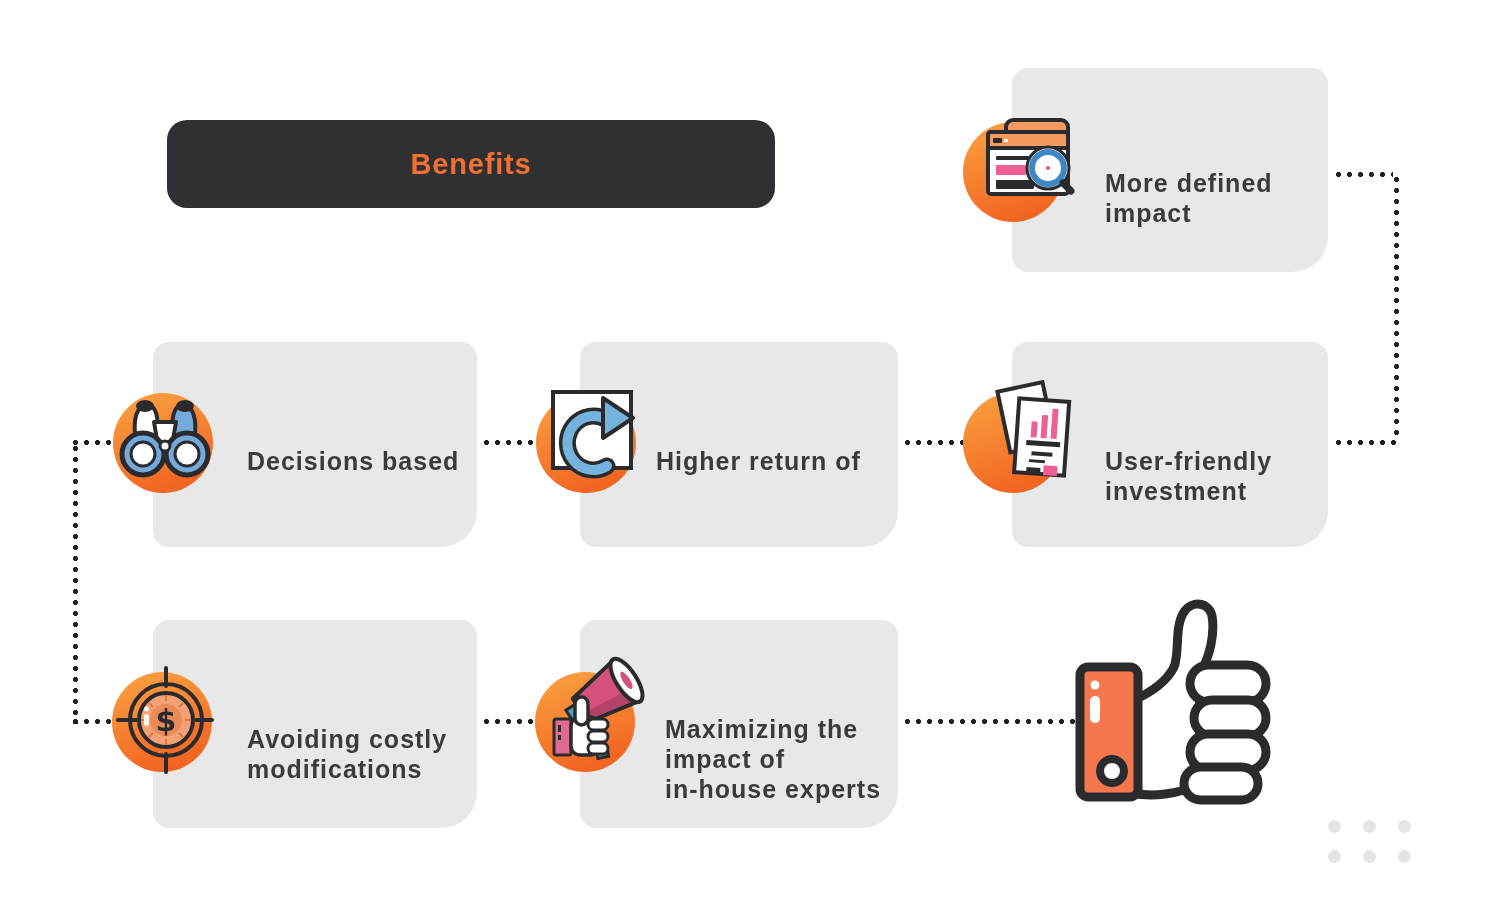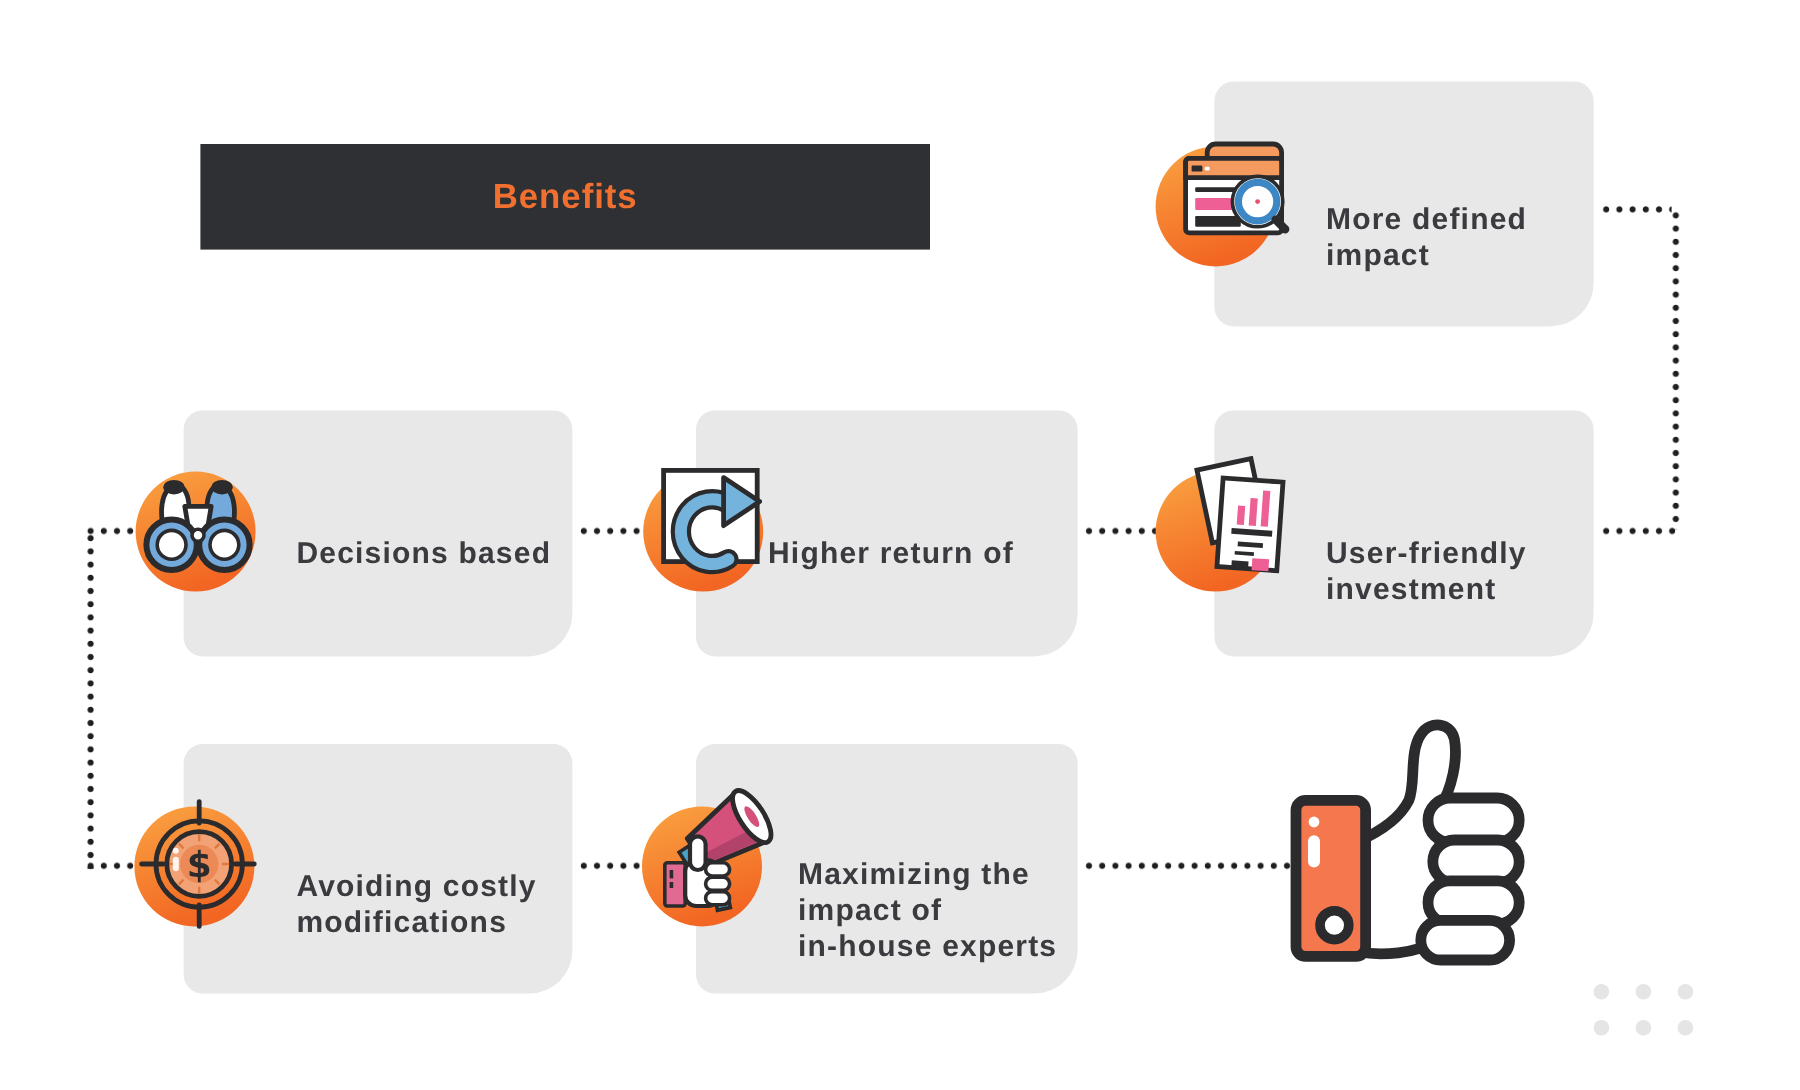--- a/index.html
+++ b/index.html
@@ -2,21 +2,21 @@
 <html><head>
 <meta charset="utf-8">
 <style>
   html,body{margin:0;padding:0;background:#ffffff;}
   .canvas{
     position:relative;width:1500px;height:908px;background:#ffffff;overflow:hidden;
     font-family:"Liberation Sans", sans-serif;
   }
   .title-box{
     position:absolute;left:167px;top:120px;width:608px;height:88px;
-    background:#2f3034;border-radius:0;
+    background:#2f3034;border-radius:20px;
     display:flex;align-items:center;justify-content:center;
     font-size:29px;font-weight:bold;letter-spacing:.8px;color:#ffffff;
   }
   .title-box .hl{color:#f1702f;}
   .card{
     position:absolute;background:#e8e8e8;
     border-radius:16px 16px 36px 16px;
   }
   .label{
     position:absolute;font-size:25px;font-weight:bold;color:#3b3b3f;
@@ -194,21 +194,21 @@
     <rect x="18" y="99" width="10" height="27" rx="5" fill="#ffffff"></rect>
   </svg>
 
   <div class="label" style="left:1105px;top:136px">
     <div>More defined</div>
     <div>impact</div>
   </div>
   <div class="label" style="left:247px;top:414px">
     <div>Decisions based</div>
   </div>
-  <div class="label" style="left:640px;top:414px">
+  <div class="label" style="left:656px;top:414px">
     <div>Higher return of</div>
   </div>
   <div class="label" style="left:1105px;top:414px">
     <div>User-friendly</div>
     <div>investment</div>
   </div>
   <div class="label" style="left:665px;top:682px">
     <div>Maximizing the</div>
     <div>impact of</div>
     <div>in-house experts</div>

